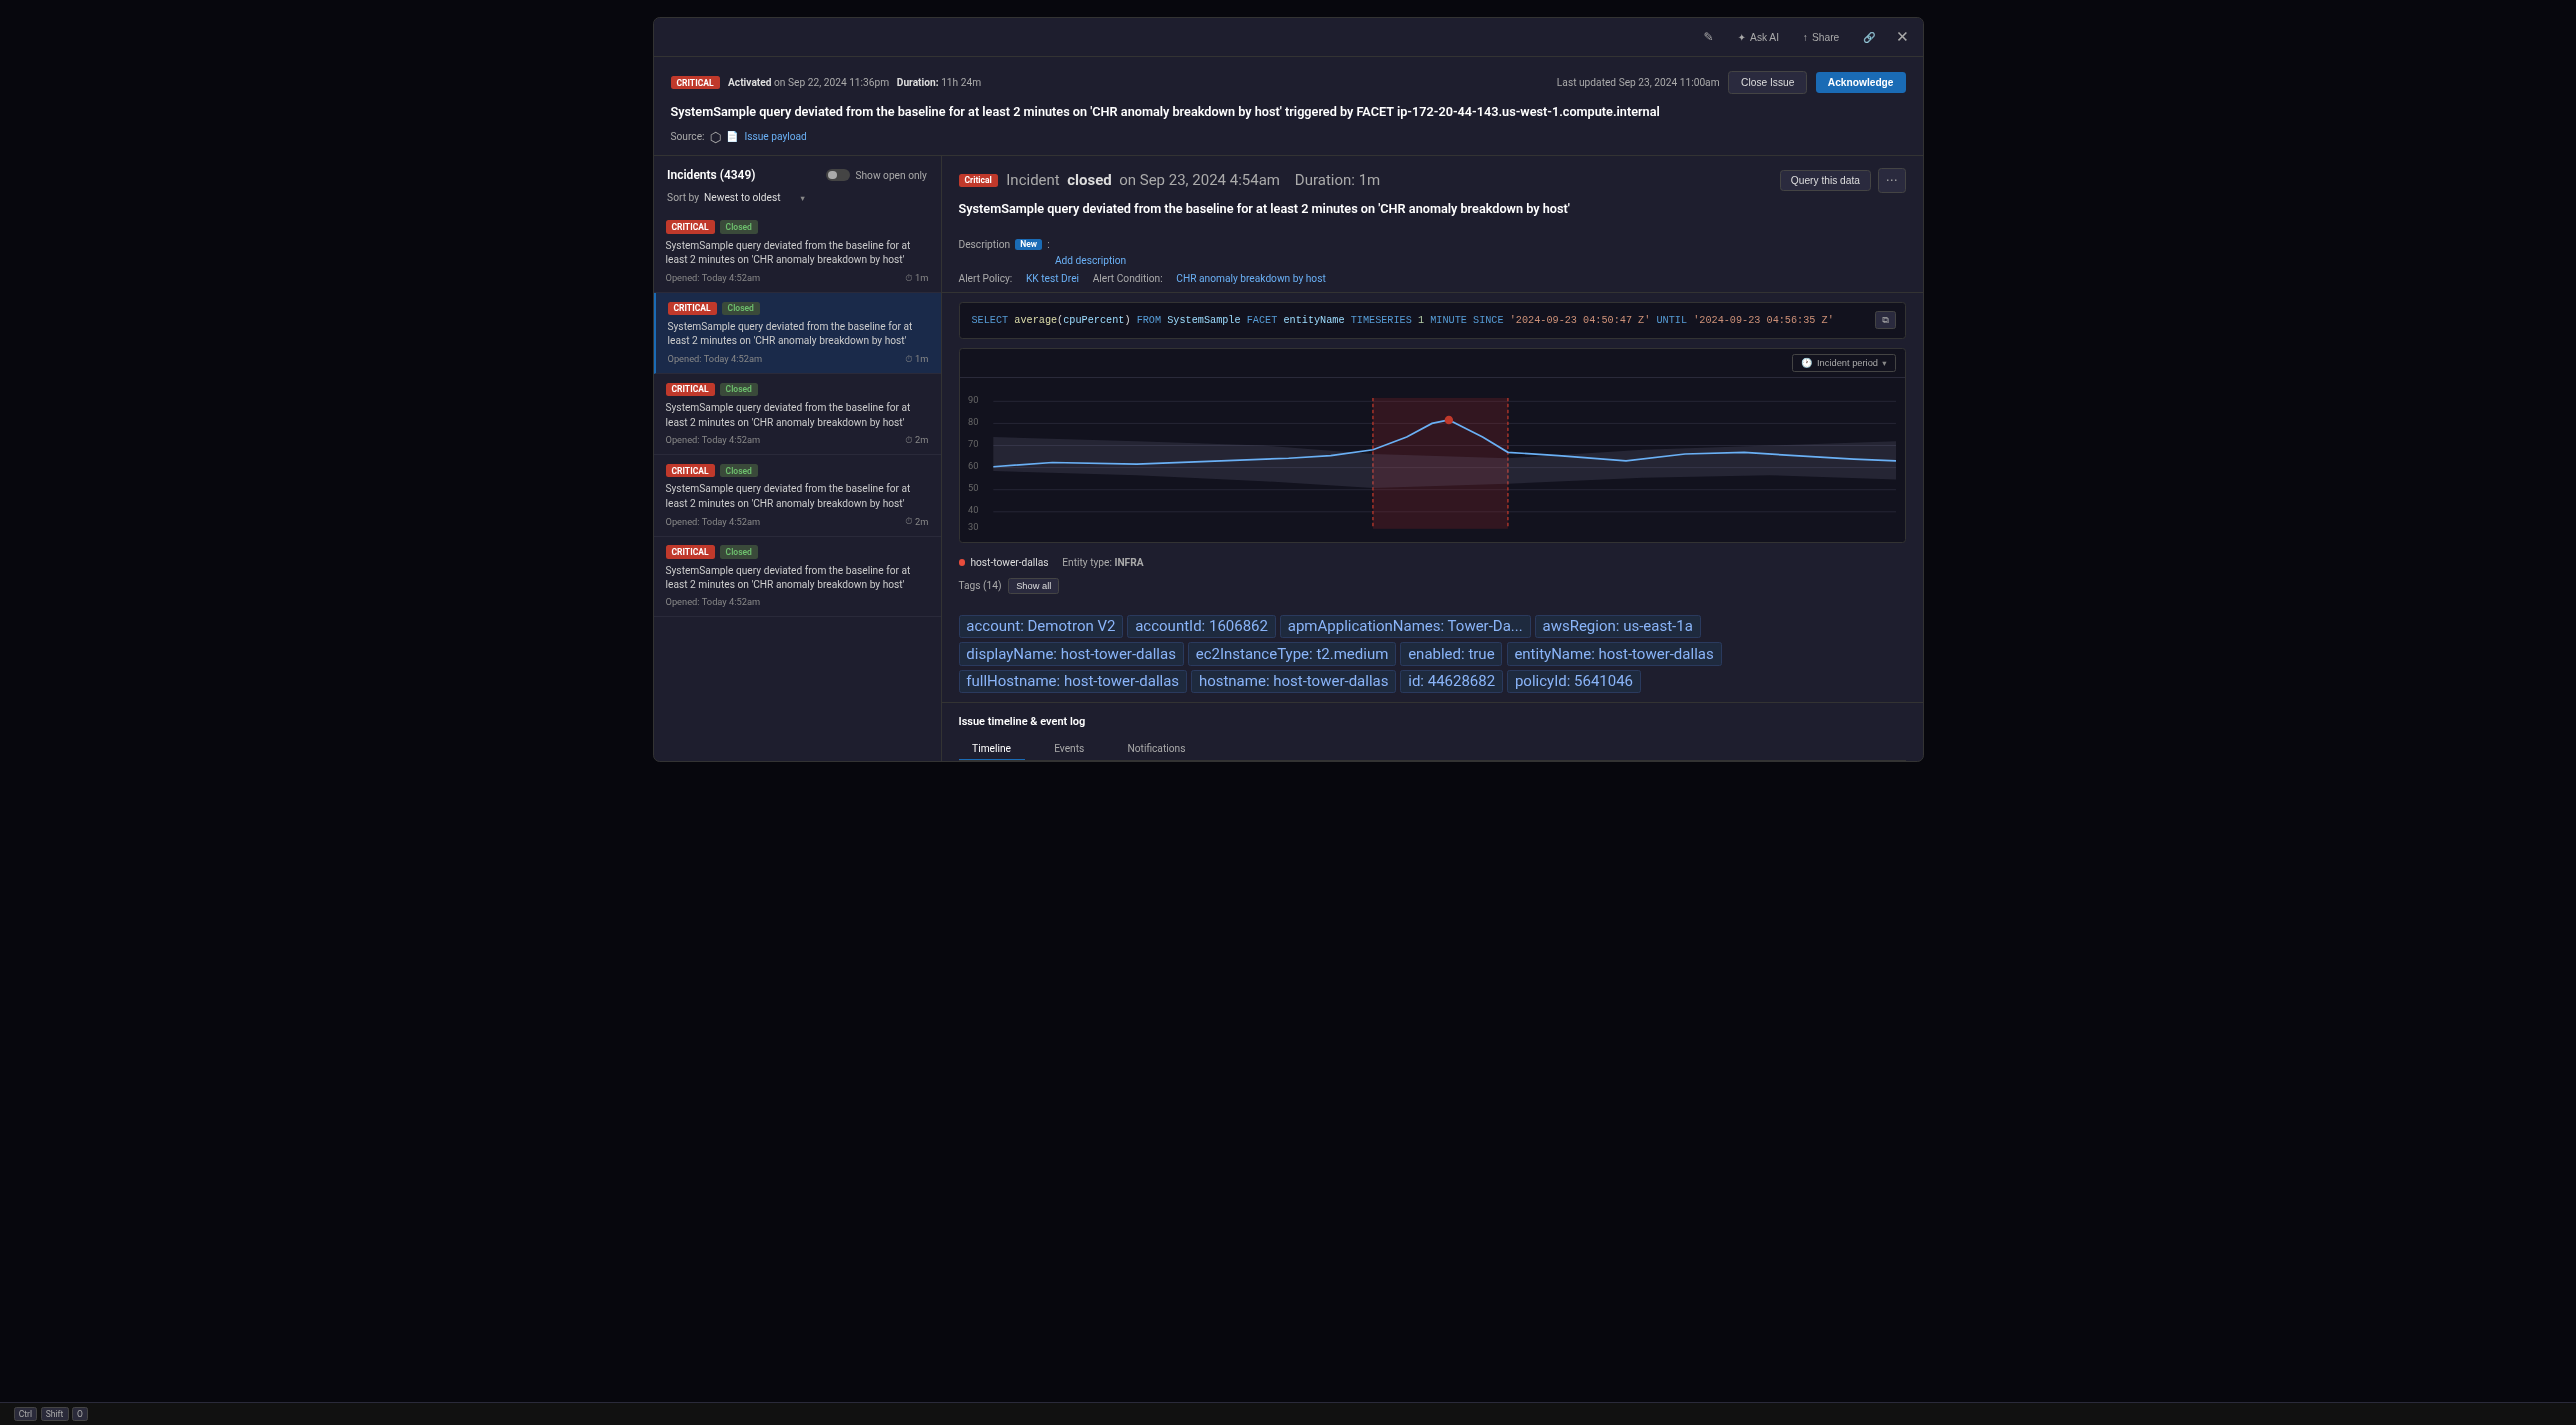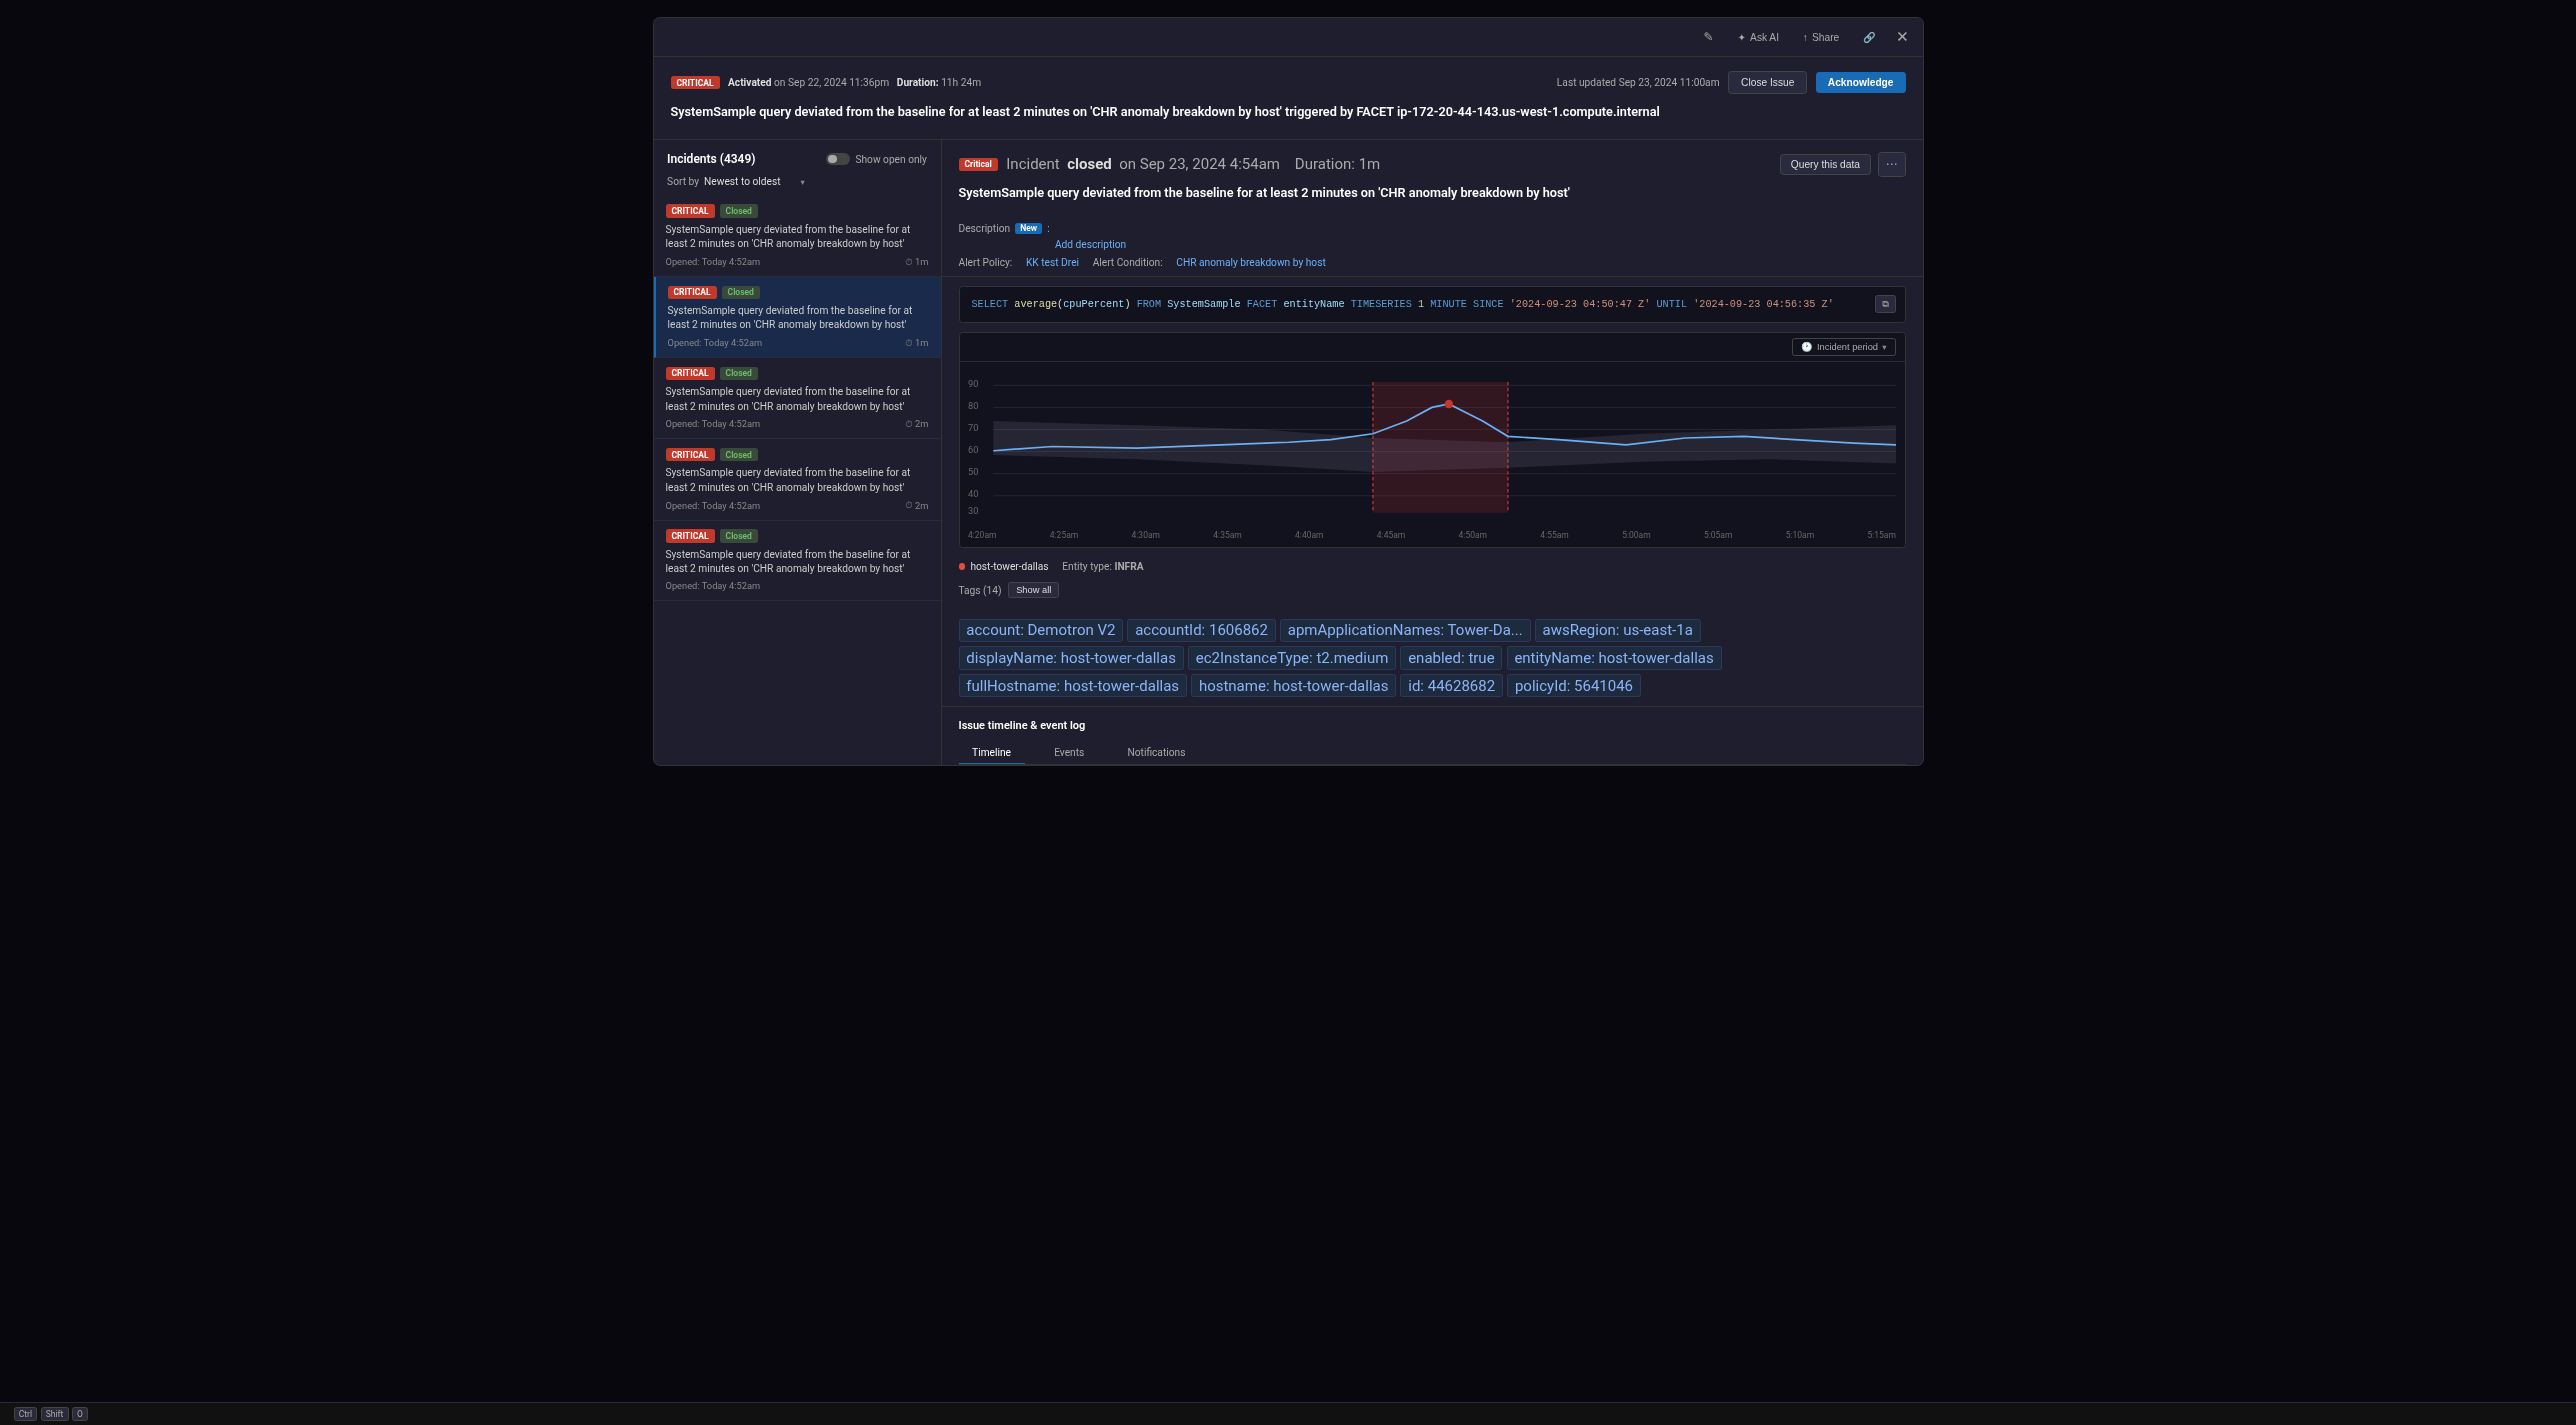--- a/index.html
+++ b/index.html
@@ -554,20 +554,26 @@
             <span>11h 24m</span>
           </span>
         </div>
         <div class="header-right">
           <span class="last-updated">Last updated Sep 23, 2024 11:00am</span>
           <button class="btn-close-issue">Close Issue</button>
           <button class="btn-acknowledge">Acknowledge</button>
         </div>
       </div>
       <div class="issue-title">SystemSample query deviated from the baseline for at least 2 minutes on 'CHR anomaly breakdown by host' triggered by FACET ip-172-20-44-143.us-west-1.compute.internal</div>
+      <div class="source-row">
+        <span>Source:</span>
+        <span class="source-icon">⬡</span>
+        <span>📄</span>
+        <span style="color:#6ab0f5;cursor:pointer;">Issue payload</span>
+      </div>
     </div>
 
     <div class="modal-body">
 
       <div class="sidebar">
         <div class="incidents-header">
           <span class="incidents-title">Incidents (4349)</span>
           <div class="show-open-toggle">
             <div class="toggle-switch"></div>
             <span>Show open only</span>
@@ -723,34 +729,20 @@
                 <line x1="480" y1="14" x2="480" y2="168" stroke="#c0392b" stroke-width="1.5" stroke-dasharray="4,3"></line>
                 <line x1="640" y1="14" x2="640" y2="168" stroke="#c0392b" stroke-width="1.5" stroke-dasharray="4,3"></line>
 
                 <polygon points="30,60 200,65 350,70 480,80 640,85 800,75 950,70 1100,65 1100,110 950,105 800,108 640,115 480,120 350,112 200,105 30,100" fill="rgba(150,150,180,0.15)"></polygon>
 
                 <polyline points="30,95 100,90 200,92 300,88 380,85 430,82 480,75 520,60 550,44 570,40 590,50 610,60 640,78 700,82 780,88 850,80 920,78 980,82 1050,86 1100,88" fill="none" stroke="#6ab0f5" stroke-width="2"></polyline>
 
                 <circle cx="570" cy="40" r="5" fill="#c0392b"></circle>
               </svg>
             </div>
-            <div class="chart-labels">
-              <span>4:20am</span>
-              <span>4:25am</span>
-              <span>4:30am</span>
-              <span>4:35am</span>
-              <span>4:40am</span>
-              <span>4:45am</span>
-              <span>4:50am</span>
-              <span>4:55am</span>
-              <span>5:00am</span>
-              <span>5:05am</span>
-              <span>5:10am</span>
-              <span>5:15am</span>
-            </div>
           </div>
 
           <div class="entity-row">
             <div class="entity-host">
               <span class="host-dot"></span>
               <span>host-tower-dallas</span>
             </div>
             <div class="entity-type">
               <span>Entity type:</span>
               <strong>INFRA</strong>

